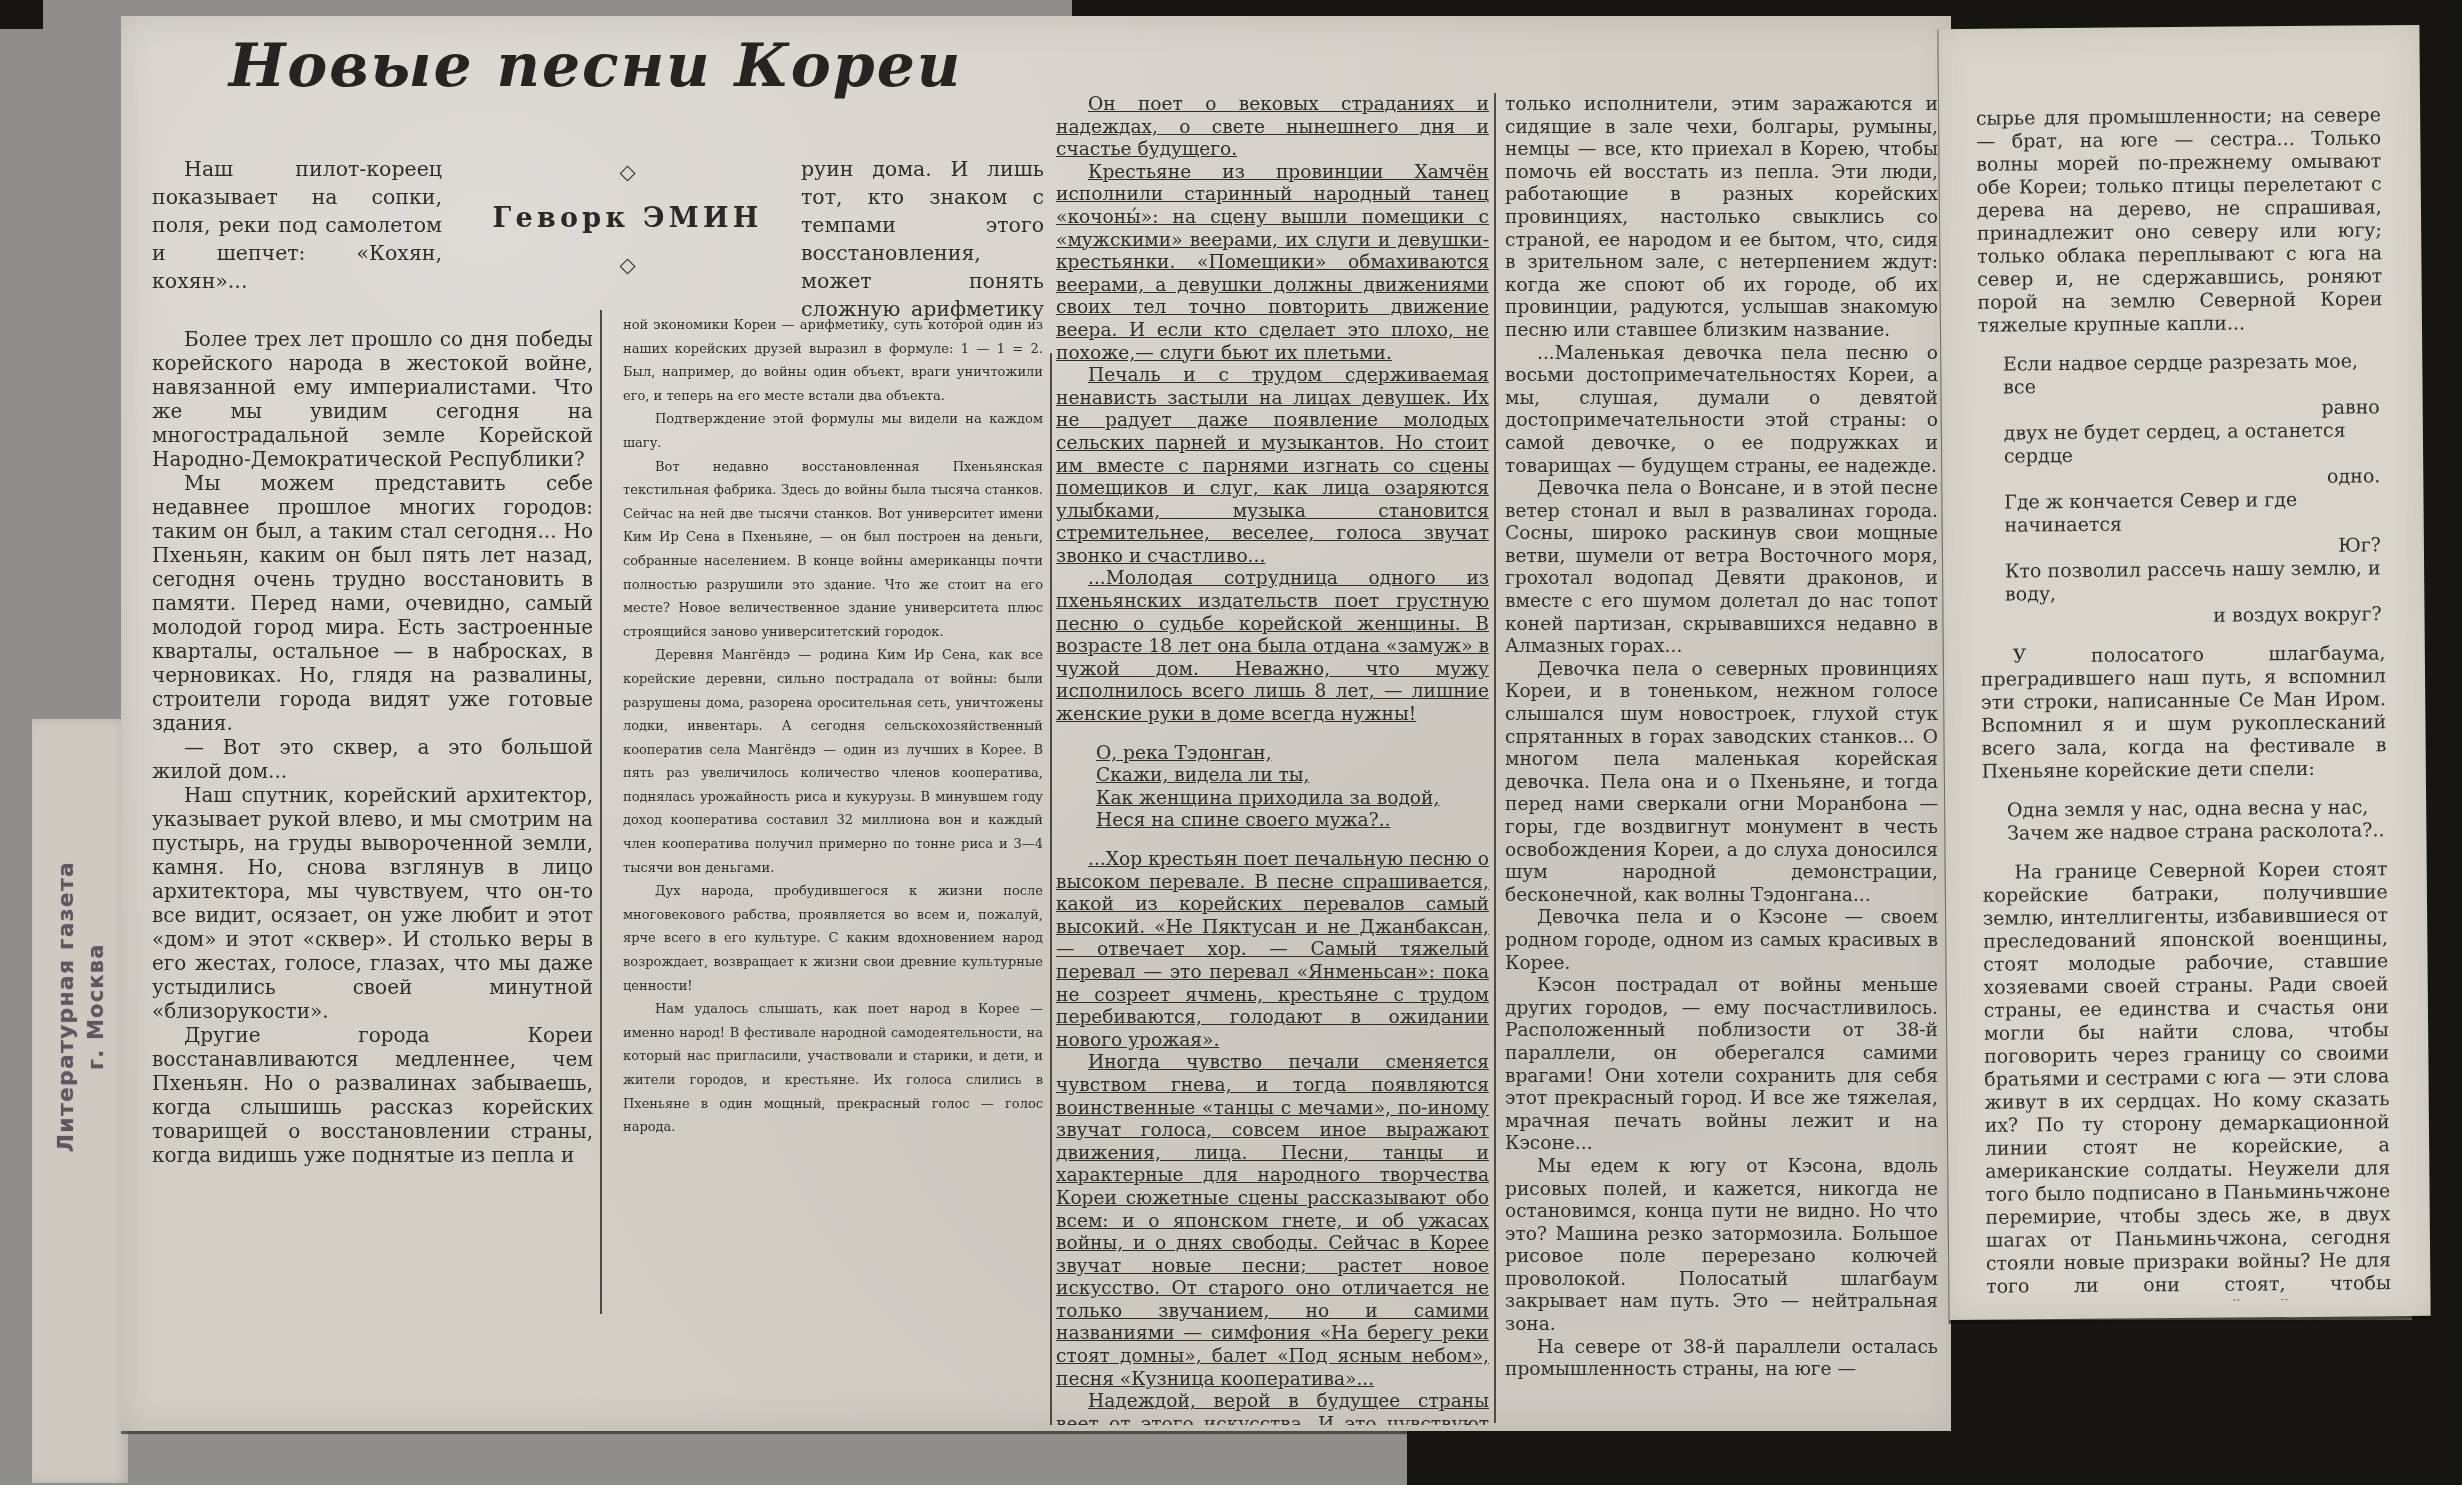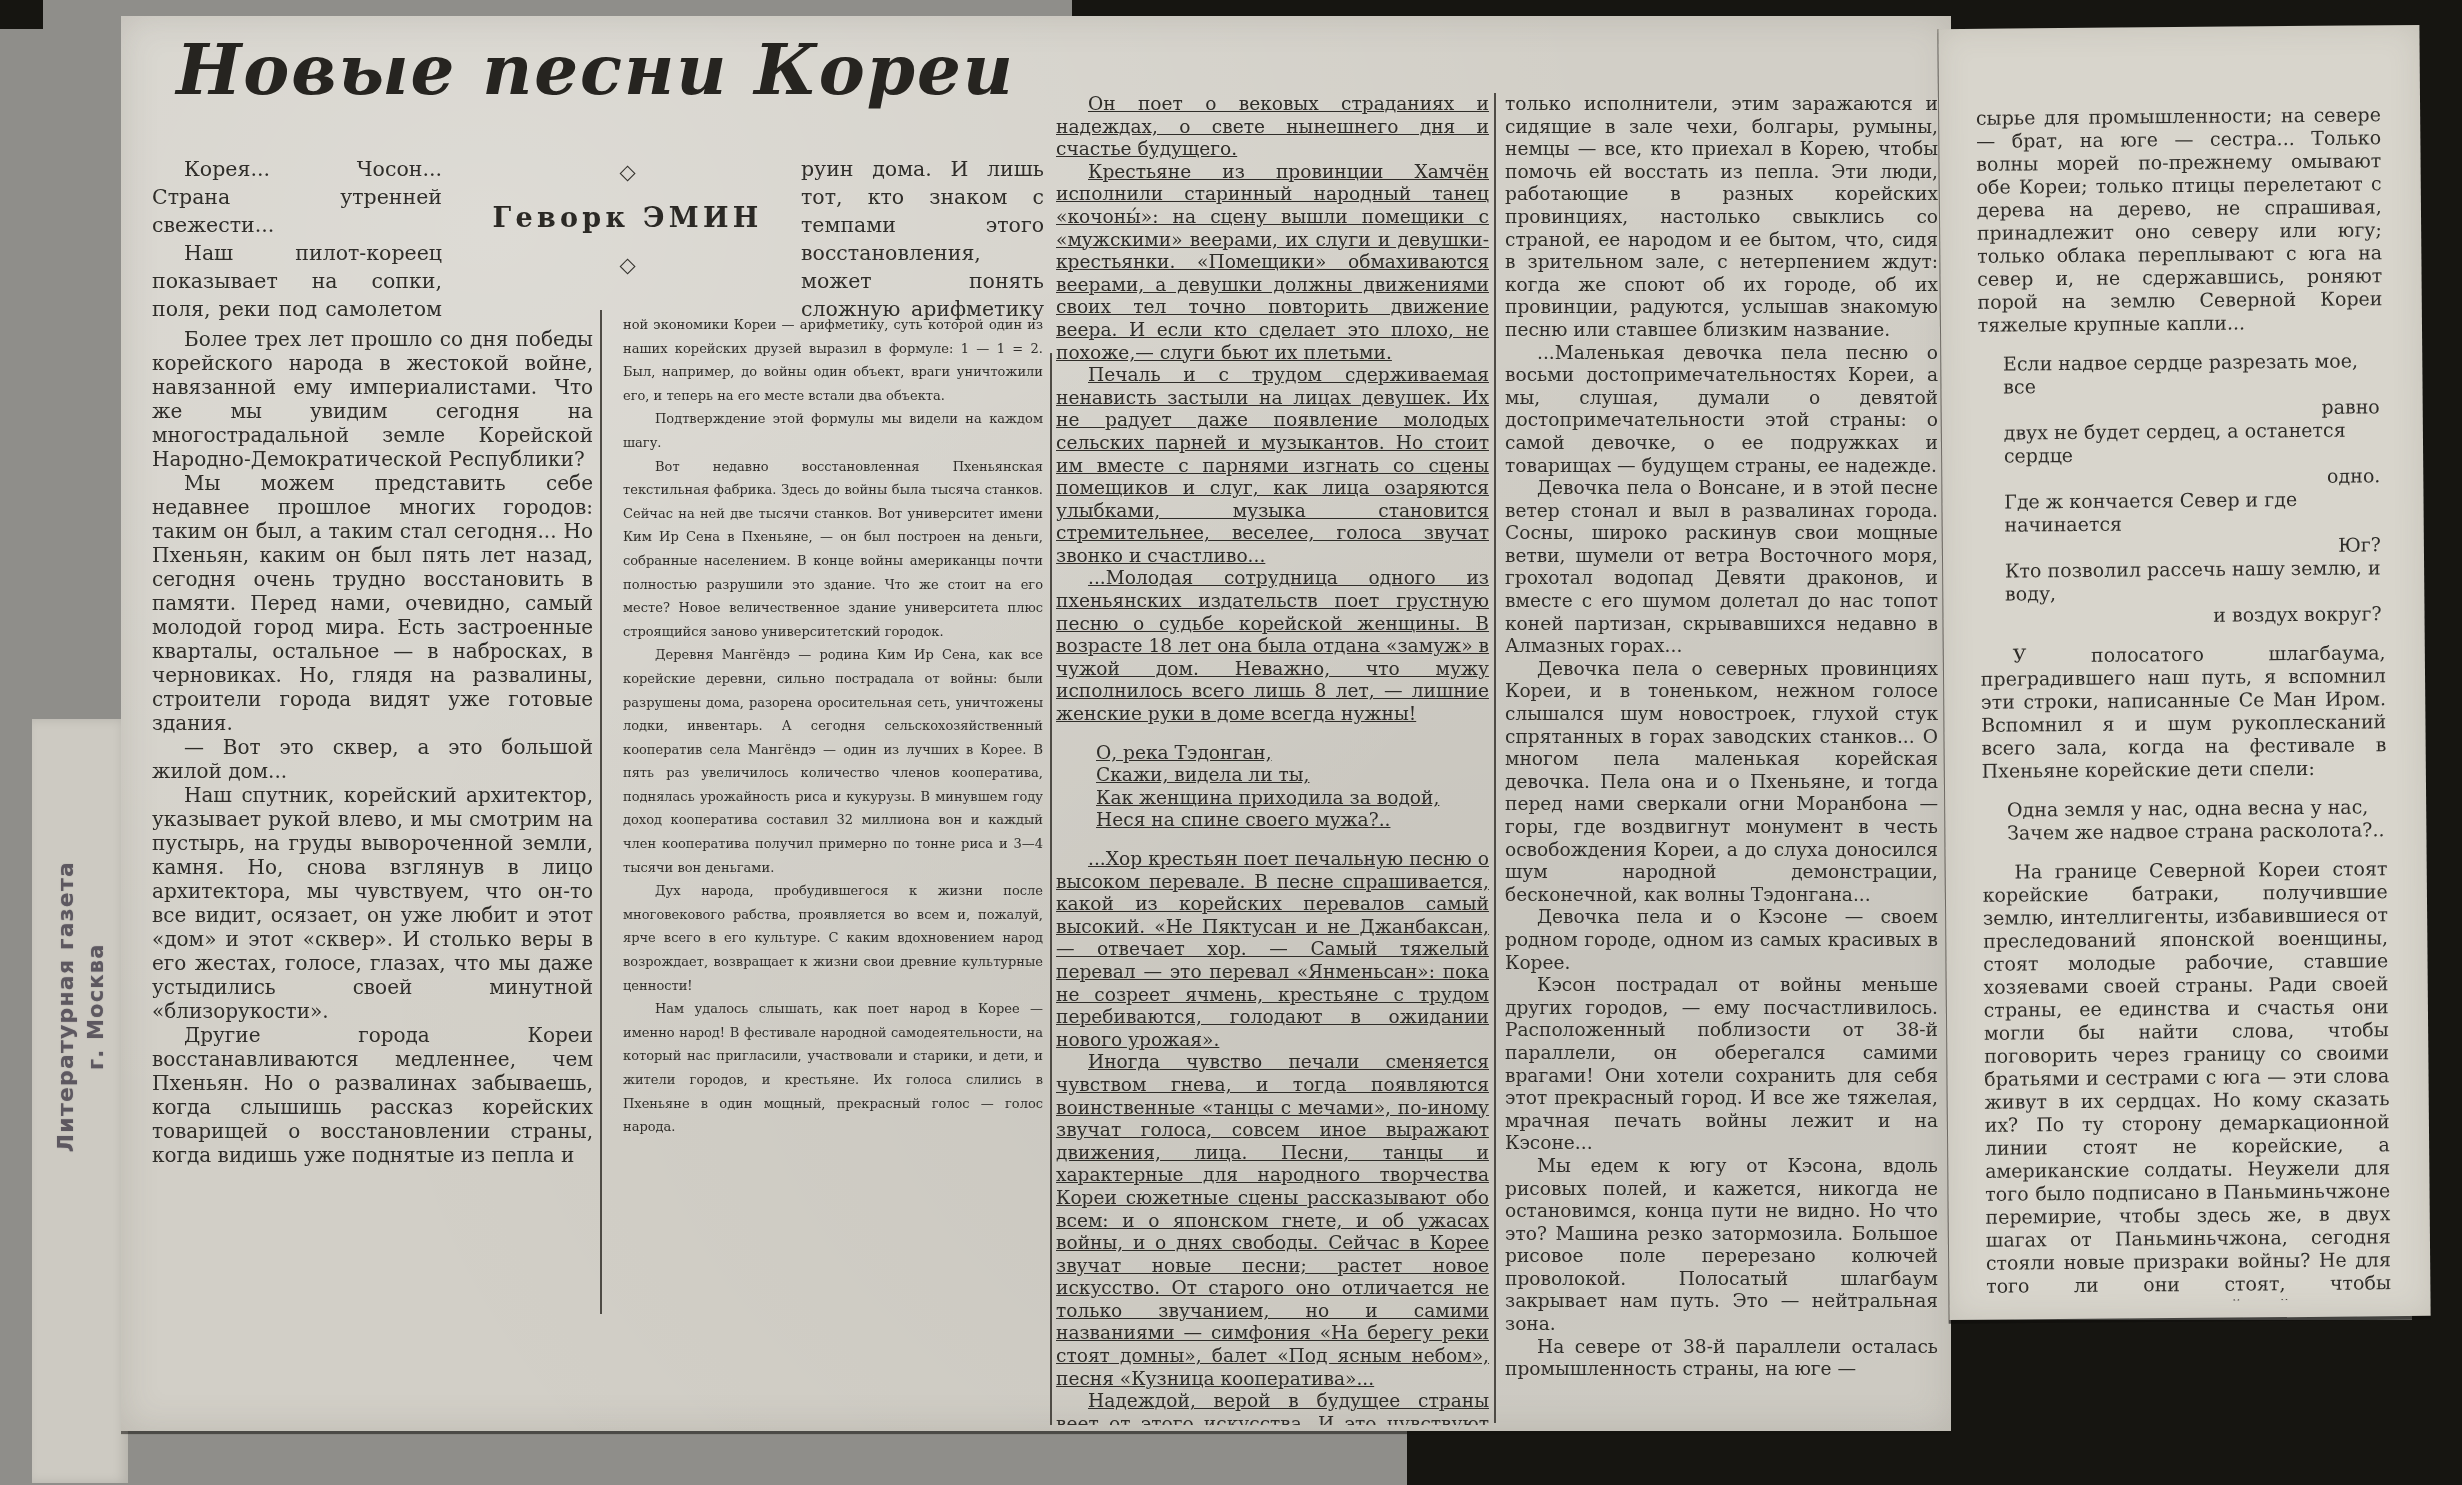--- a/index.html
+++ b/index.html
@@ -9,21 +9,21 @@
   .paper{position:absolute;background:#d2cfc7;
          background-image:radial-gradient(ellipse at 20% 15%,rgba(255,255,255,.25),rgba(255,255,255,0) 55%),
                           radial-gradient(ellipse at 80% 70%,rgba(0,0,0,.05),rgba(0,0,0,0) 60%);
          box-shadow:0 3.1px 0 rgba(20,18,14,.55), inset 0 0 37px rgba(90,85,70,.18);}
   .tab{position:absolute;background:#cdcac2;box-shadow:inset -5px 0 11px rgba(0,0,0,.12);}
   .strip{position:absolute;background:#d8d5cc;transform:rotate(-0.5deg);
          border-left:1.9px solid #6e6a64;
          box-shadow:0 3.7px 0 rgba(15,14,11,.6), inset 0 0 31px rgba(95,90,75,.15);}
   .rule{position:absolute;width:1.9px;background:#4e4b45;}
   .title{position:absolute;left:149px;top:32px;width:893px;text-align:center;
-         font-style:italic;font-weight:bold;font-size:69px;line-height:1.1;color:#262420;
+         font-style:italic;font-weight:bold;font-size:60px;line-height:1.1;color:#262420;
          letter-spacing:1.9px;white-space:nowrap;}
   .authorblock{position:absolute;left:460px;top:162px;width:335px;text-align:center;color:#2f2d29;}
   .orn{font-size:21px;line-height:1;color:#35332e;}
   .author{font-size:27px;font-weight:bold;letter-spacing:4.3px;margin:18.6px 0 22px 0;color:#2b2925;}
   .col{position:absolute;color:#2f2d29;overflow:hidden;}
   .c1top,.c2top{font-size:20.5px;line-height:28px;}
   .c1{font-size:20px;line-height:24px;}
   .c2{font-size:13px;line-height:23.6px;}
   .c3,.c4{font-size:18.6px;line-height:22.6px;}
   .c5{font-size:19px;line-height:23px;}
@@ -69,21 +69,20 @@
 
   <div class="title">Новые песни Кореи</div>
 
   <div class="authorblock">
     <div class="orn">◇</div>
     <div class="author">Геворк ЭМИН</div>
     <div class="orn">◇</div>
   </div>
 
   <div class="col c1top" style="left:152px;top:155px;width:290px;height:167px;">
-    <p class="p">Корея... Чосон... Страна утренней свежести...</p>
     <p class="p">Наш пилот-кореец показывает на сопки, поля, реки под самолетом и шепчет: «Кохян, кохян»...</p>
   </div>
 
   <div class="col c2top" style="left:801px;top:155px;width:243px;height:167px;">
     <p class="p cont">руин дома. И лишь тот, кто знаком с темпами этого восстановления, может понять сложную арифметику послевоен-</p>
   </div>
 
   <div class="col c1" style="left:152px;top:327px;width:441px;height:1096px;">
     <p class="p">Более трех лет прошло со дня победы корейского народа в жестокой войне, навязанной ему империалистами. Что же мы увидим сегодня на многострадальной земле Корейской Народно-Демократической Республики?</p>
     <p class="p">Мы можем представить себе недавнее прошлое многих городов: таким он был, а таким стал сегодня... Но Пхеньян, каким он был пять лет назад, сегодня очень трудно восстановить в памяти. Перед нами, очевидно, самый молодой город мира. Есть застроенные кварталы, остальное — в набросках, в черновиках. Но, глядя на развалины, строители города видят уже готовые здания.</p>

